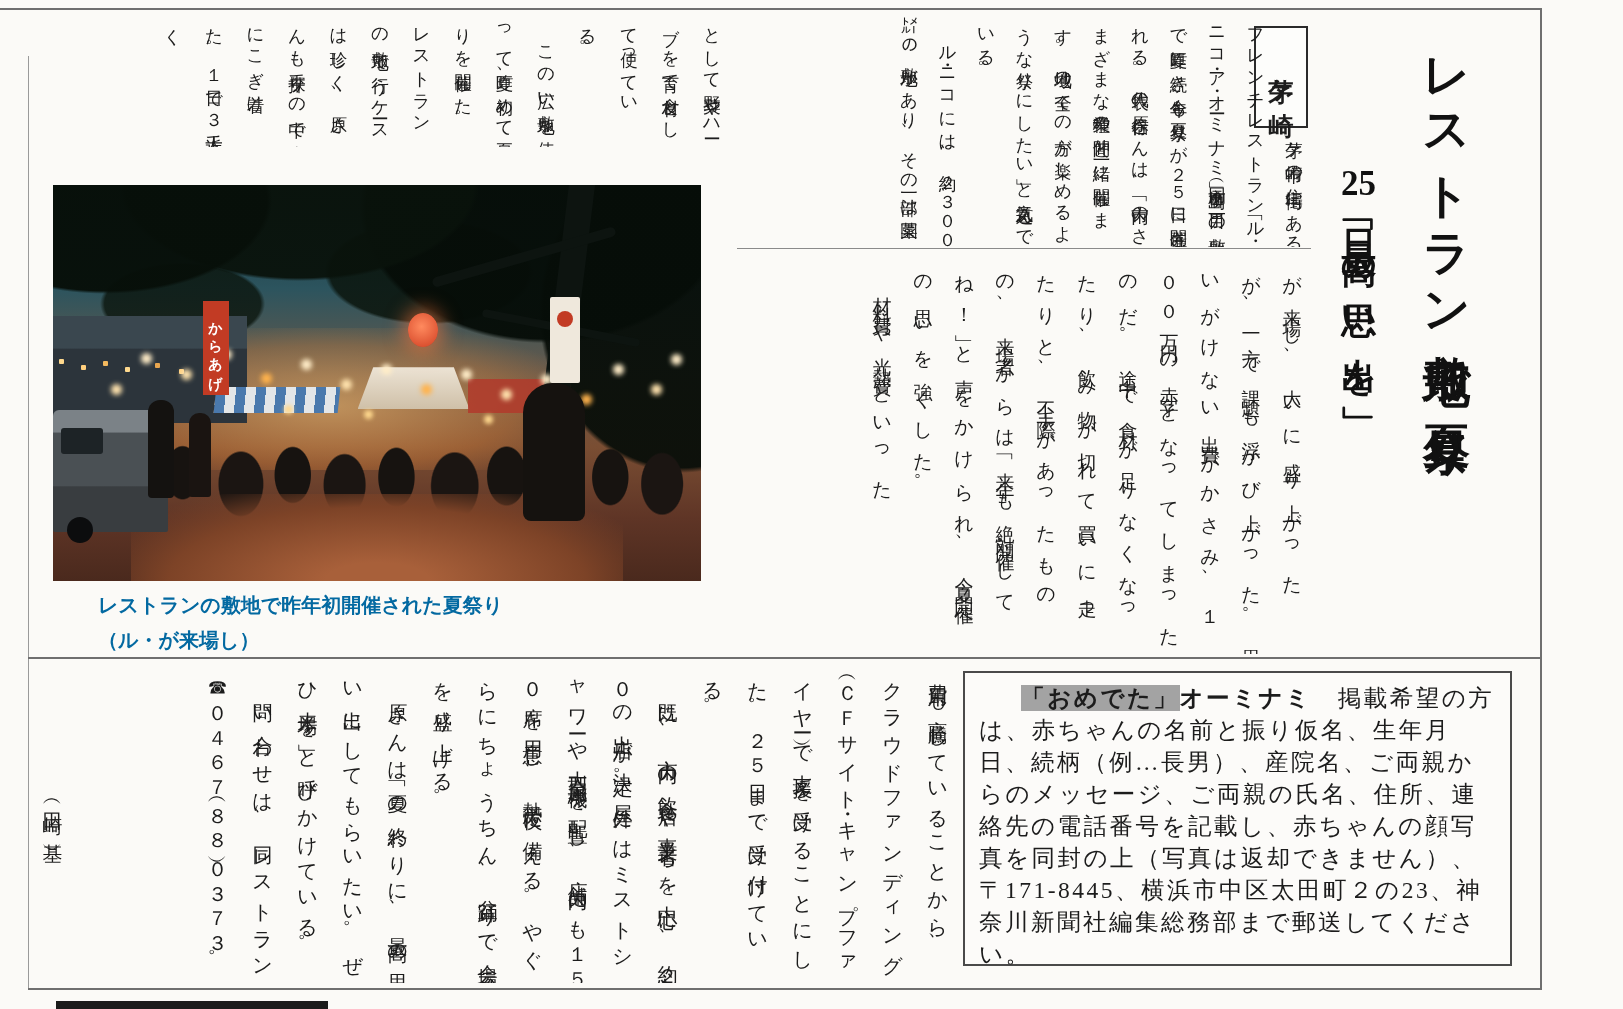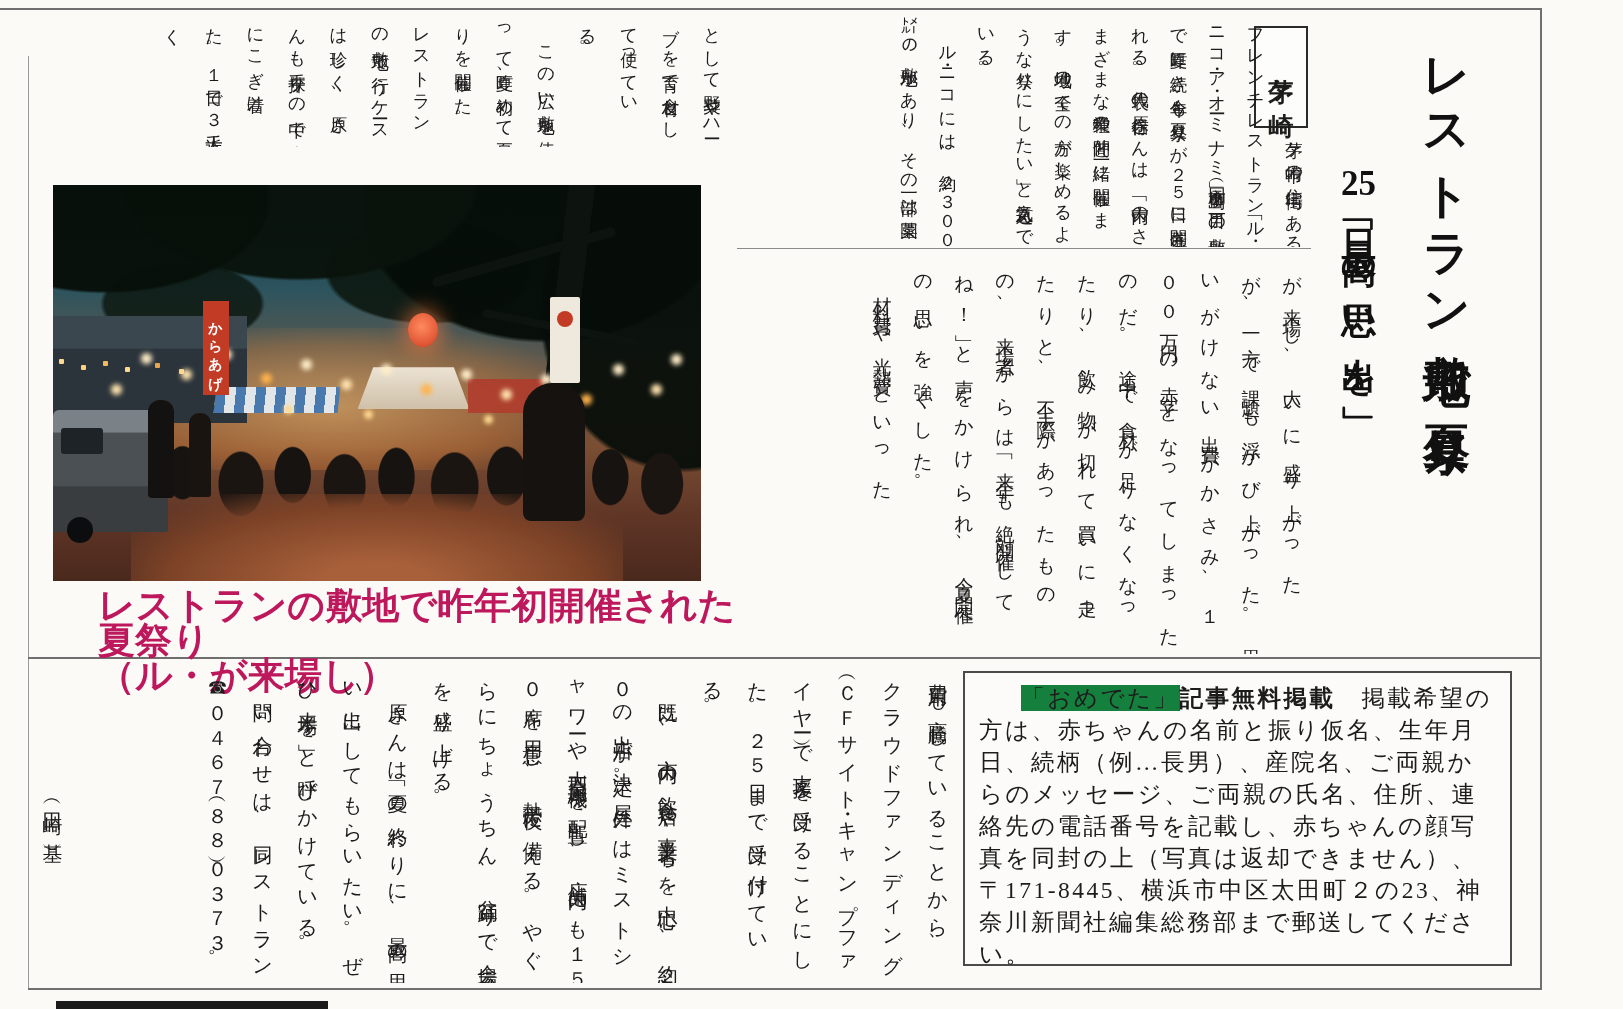--- a/index.html
+++ b/index.html
@@ -124,31 +124,31 @@
   .ph-figure3 { left:470px; top:198px; width:62px; height:138px; background:#15120f; border-radius:30px 30px 8px 8px; }
   .ph-van { left:0; top:225px; width:115px; height:122px; border-radius:6px 10px 2px 2px;
     background:linear-gradient(180deg,#7b8287 0 18%, #4a5054 19% 62%, #393d40 63% 100%); }
   .ph-van-window { left:8px; top:243px; width:42px; height:26px; background:#1d2326; border-radius:3px; }
   .ph-wheel { left:14px; top:332px; width:26px; height:26px; border-radius:50%; background:#0c0d0e; }
   .ph-path { left:12%; top:78%; width:76%; height:22%;
     background:radial-gradient(ellipse at 50% 100%, #a8603a 15%, #7d4327 60%, transparent 85%); }
 
   #caption {
     position:absolute; left:98px; top:588px; width:644px;
-    font-family:"Liberation Sans", sans-serif; font-size:37px; font-weight:600;
-    color:#be185d; line-height:35px;
+    font-family:"Liberation Sans", sans-serif; font-size:20px; font-weight:600;
+    color:#0369a1; line-height:35px;
   }
 
   #notice {
     position:absolute; left:963px; top:671px; width:549px; height:295px;
     border:2px solid #4a4a4a; background:#fcfbf9; box-sizing:border-box;
     padding:9px 14px;
   }
   #notice p { margin:0; text-indent:1.8em; font-size:23.5px; line-height:32px; letter-spacing:2.5px; color:#1c1c1c; }
-  .notice-hl { background:#15803d; font-weight:normal; font-family:"Liberation Sans", sans-serif; }
+  .notice-hl { background:#a3a3a3; font-weight:bold; font-family:"Liberation Sans", sans-serif; }
   .notice-b  { font-weight:bold; font-family:"Liberation Sans", sans-serif; }
 
   #next-strip { position:absolute; left:56px; top:1001px; width:272px; height:8px; background:#1b1b1b; }
 </style>
 </head>
 <body>
 
 <div id="canvas">
 
   <div class="rule" id="rule-top"></div>
@@ -213,18 +213,18 @@
   <div id="block-bottom" class="tblock vtext">
       <p>費用も高騰していることから、クラウドファンディング（ＣＦサイト・キャンプファイヤー）で支援を受けることにした。２５日まで受け付けている。</p>
       <p class="ind">既に、市内の飲食店や事業者らを中心に、約２０の出店が決定。屋外にはミストシャワーや大型扇風機を配置し、店舗内にも１５０席を用意し、熱帯夜に備える。やぐらにちょうちん、盆踊りで会場を盛り上げる。</p>
       <p class="ind">原さんは「夏の終わりに、最高の思い出にしてもらいたい。ぜひ来場を」と呼びかけている。</p>
       <p class="ind">問い合わせは、同レストラン☎０４６７（８８）０３７３。</p>
     </div>
 
   <div id="byline">（田崎　基）</div>
 
   <div id="notice">
-    <p><span class="notice-hl">「おめでた」</span><span class="notice-b">記事無料掲載</span><span>　掲載希望の方は、赤ちゃんの名前と振り仮名、生年月日、続柄（例…長男）、産院名、ご両親からのメッセージ、ご両親の氏名、住所、連絡先の電話番号を記載し、赤ちゃんの顔写真を同封の上（写真は返却できません）、〒171-8445、横浜市中区太田町２の23、神奈川新聞社編集総務部まで郵送してください。</span></p>
+    <p><span class="notice-hl">「おめでた」</span><span class="notice-b">オーミナミ</span><span>　掲載希望の方は、赤ちゃんの名前と振り仮名、生年月日、続柄（例…長男）、産院名、ご両親からのメッセージ、ご両親の氏名、住所、連絡先の電話番号を記載し、赤ちゃんの顔写真を同封の上（写真は返却できません）、〒171-8445、横浜市中区太田町２の23、神奈川新聞社編集総務部まで郵送してください。</span></p>
   </div>
 
   <div id="next-strip"></div>
 
 </div>
 
 </body></html>

